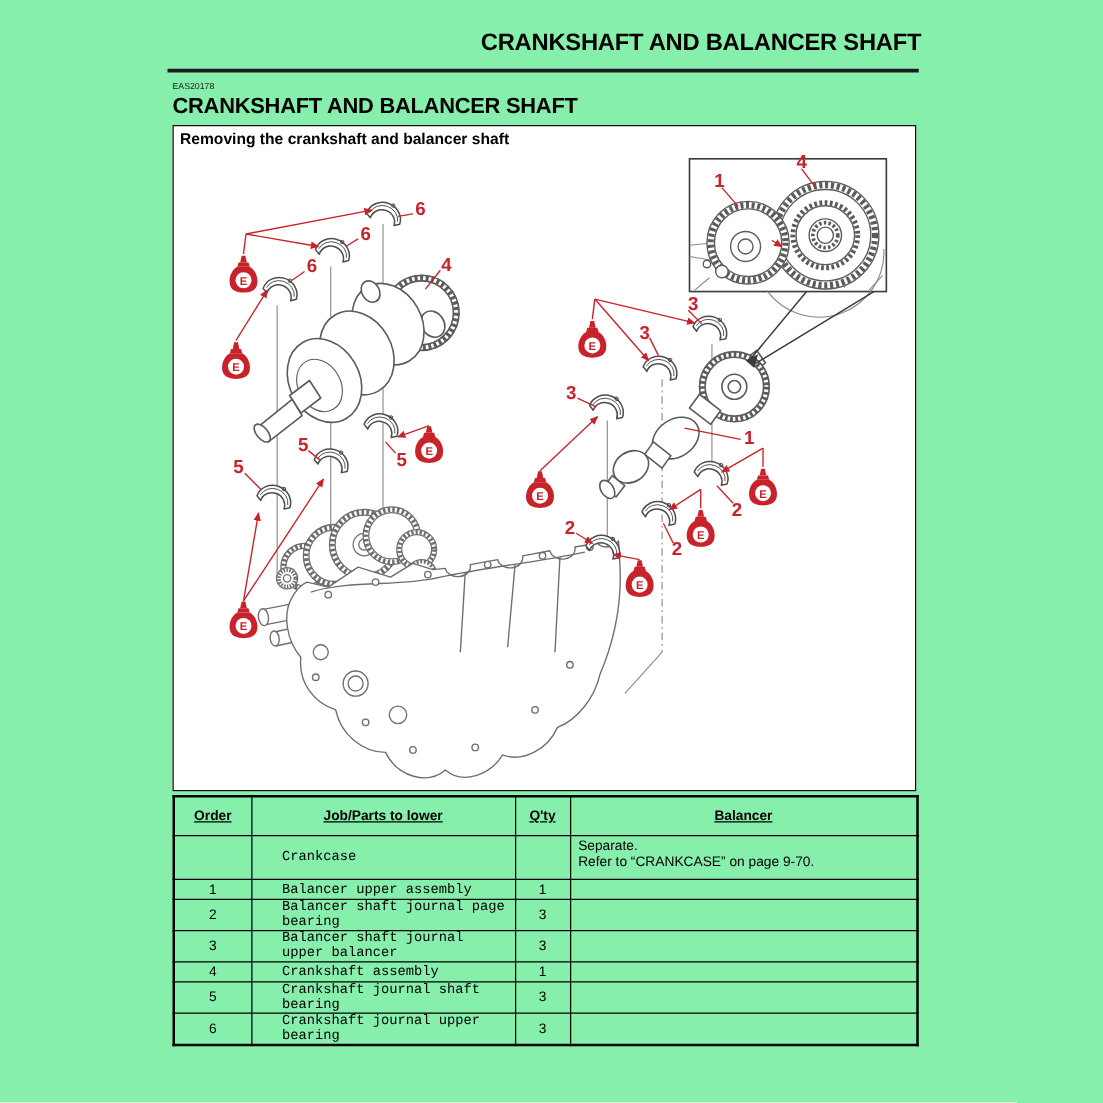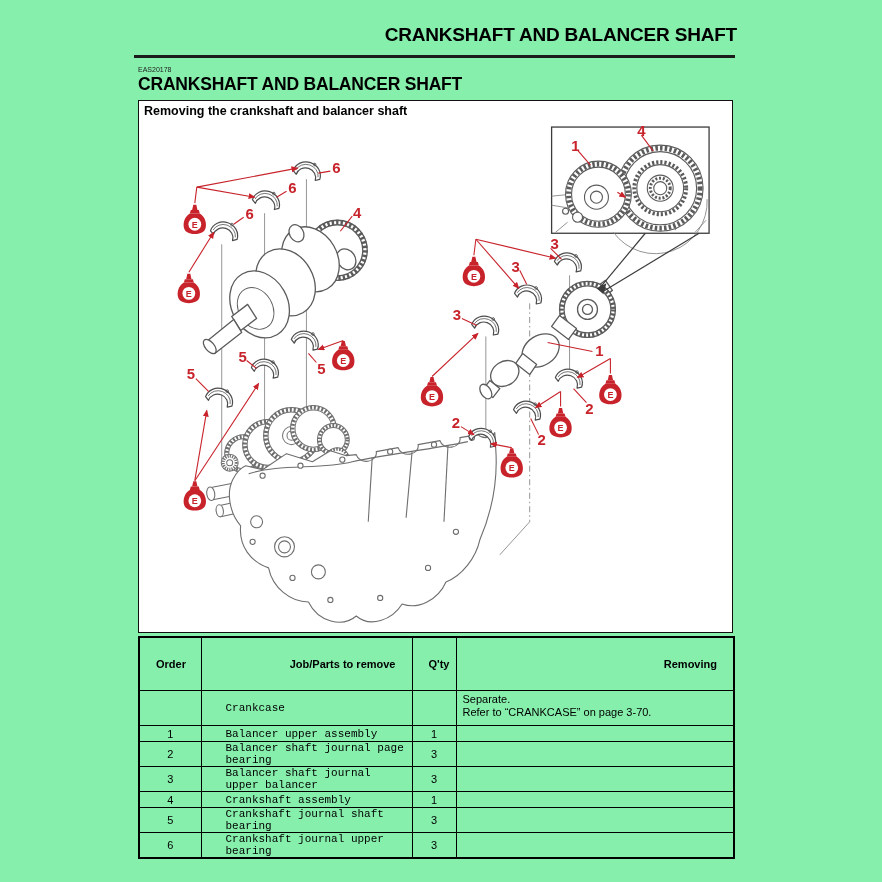--- a/index.html
+++ b/index.html
@@ -18,21 +18,21 @@
   .callout{fill:#c8232b;font-family:"Liberation Sans","DejaVu Sans",sans-serif;
         font-size:15px;font-weight:bold;text-anchor:middle;dominant-baseline:central;}
   .oil-e{fill:#c8232b;font-family:"Liberation Sans","DejaVu Sans",sans-serif;
         font-size:9px;font-weight:bold;text-anchor:middle;dominant-baseline:central;}
   table.parts{position:absolute;left:138px;top:636px;width:595px;border-collapse:collapse;
         border:2px solid #000;table-layout:fixed;font-size:11px;}
   table.parts col.c-order{width:62px;}
   table.parts col.c-job{width:211px;}
   table.parts col.c-qty{width:44px;}
   table.parts col.c-remarks{width:278px;}
-  table.parts th{border:1px solid #000;height:20px;font-size:11px;font-weight:bold;text-align:right;padding:16px;}
+  table.parts th{border:1px solid #000;height:20px;font-size:11px;font-weight:bold;text-align:center;padding:5px;text-decoration:underline;}
   table.parts td{border:1px solid #000;height:15px;padding:0 4px;vertical-align:middle;}
   table.parts tr.tall td{height:32px;}
   table.parts td.cell-c{text-align:center;}
   table.parts td.c-job{padding-left:24px;font-family:Liberation Mono, monospace;}
   table.parts td.c-remarks{padding-left:6px;line-height:13px;}
   table.parts tr.tall td.c-remarks{vertical-align:top;padding-top:2px;}
 </style>
 </head>
 <body>
 
@@ -287,33 +287,33 @@
   <table class="parts">
     <colgroup>
       <col class="c-order">
         <col class="c-job">
         <col class="c-qty">
         <col class="c-remarks">
     </colgroup>
     <thead>
       <tr id="thead-row">
           <th>Order</th>
-          <th>Job/Parts to remove</th>
+          <th>Job/Parts to lower</th>
           <th>Q'ty</th>
-          <th>Removing</th>
+          <th>Balancer</th>
         </tr>
     </thead>
     <tbody id="tbody">
         <tr class="tall">
           <td class="c-order cell-c"></td>
           <td class="c-job">Crankcase</td>
           <td class="c-qty cell-c"></td>
           <td class="c-remarks">
             <div>Separate.</div>
-            <div>Refer to “CRANKCASE” on page 3-70.</div>
+            <div>Refer to “CRANKCASE” on page 9-70.</div>
           </td>
         </tr>
         <tr>
           <td class="c-order cell-c">1</td>
           <td class="c-job">Balancer upper assembly</td>
           <td class="c-qty cell-c">1</td>
           <td class="c-remarks"></td>
         </tr>
         <tr>
           <td class="c-order cell-c">2</td>

